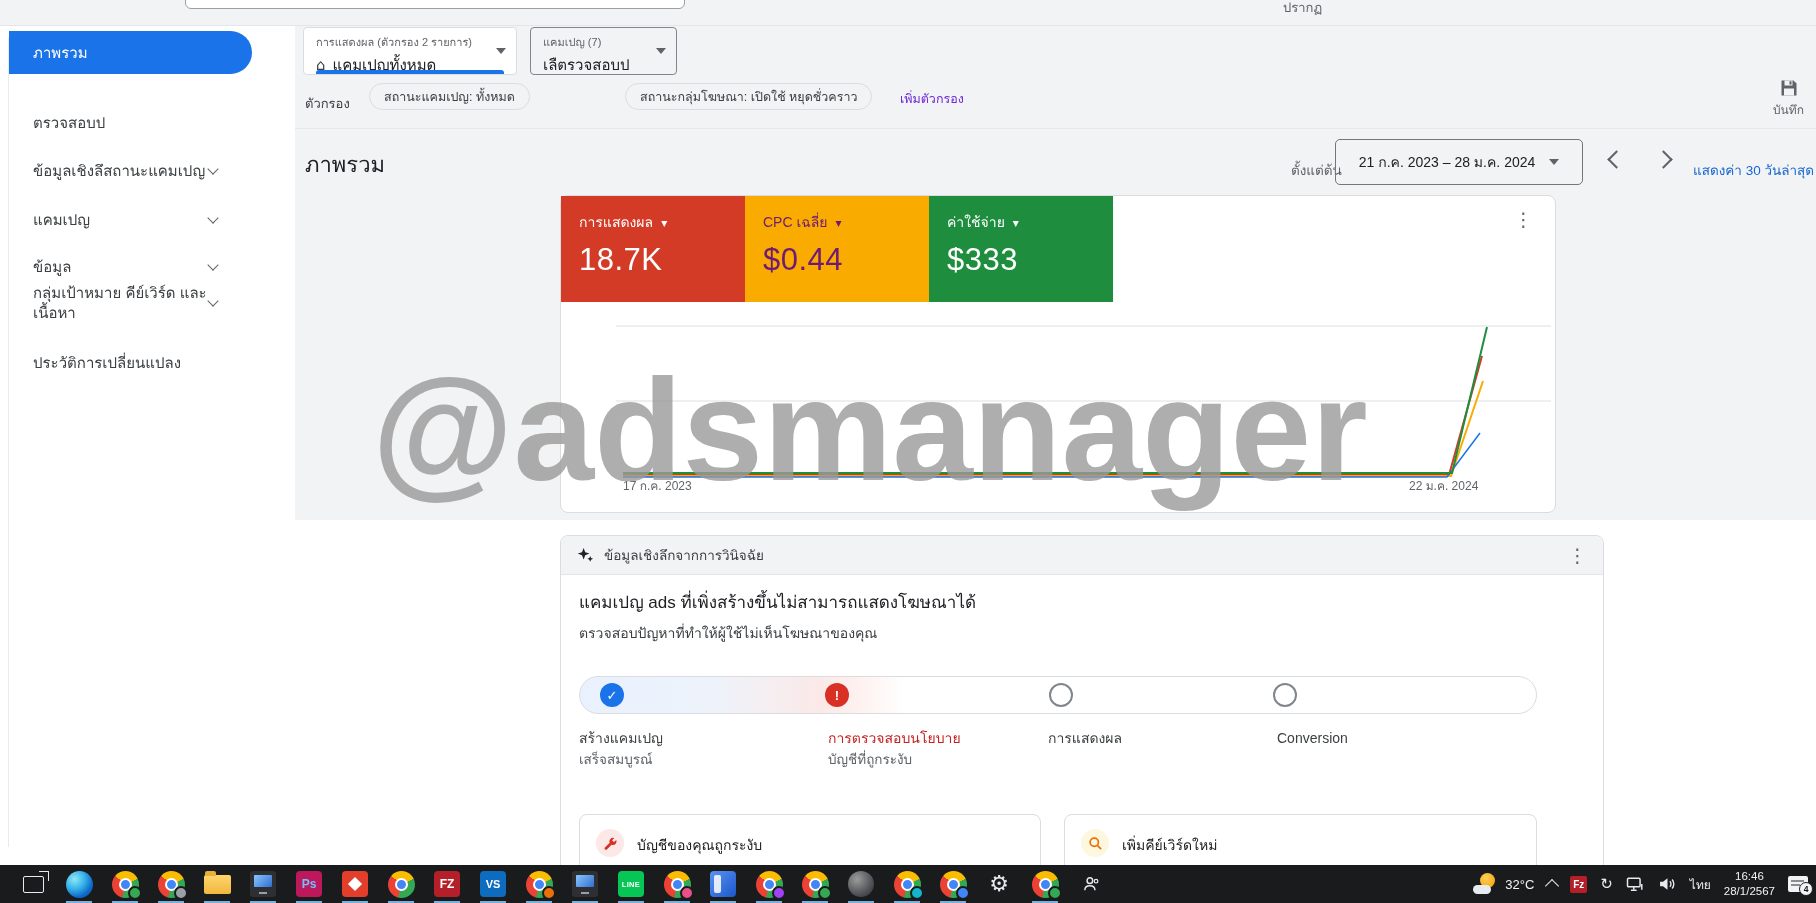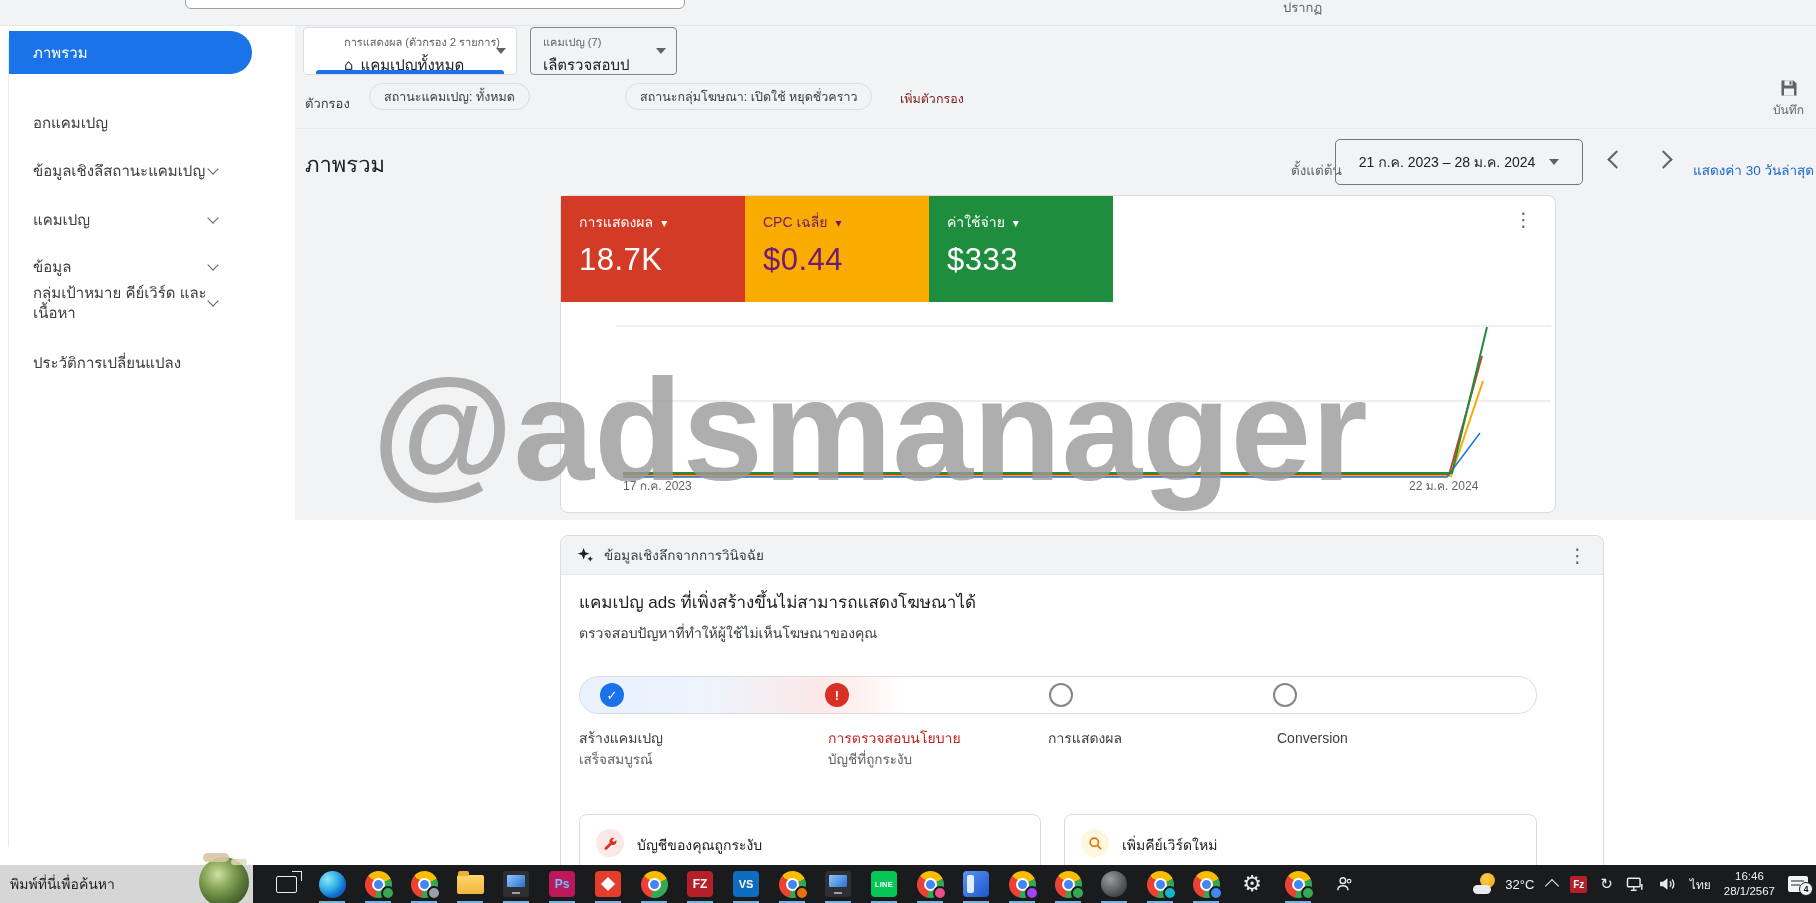--- a/index.html
+++ b/index.html
@@ -20,35 +20,35 @@
   .nav-item{position:absolute;left:9px;width:260px;padding-left:24px;box-sizing:border-box;
     font-size:15px;color:#3c4043;display:flex;align-items:center;}
   .nav-item .lbl{max-width:195px;line-height:1.35;}
   .chev{width:7px;height:7px;border-right:1.8px solid #5f6368;border-bottom:1.8px solid #5f6368;
     transform:rotate(45deg);position:absolute;right:52px;top:4px;}
   
   .content{position:absolute;left:295px;top:25px;width:1521px;height:878px;}
   .content-bg{position:absolute;left:0;top:0;width:100%;height:495px;background:#f1f3f4;}
   .toolbar-divider{position:absolute;left:0;top:103px;width:100%;height:1px;background:#e6e8ea;}
   .dd{position:absolute;top:2px;height:48px;border-radius:4px;box-sizing:border-box;cursor:pointer;}
-  .dd1{left:8px;width:214px;background:#fff;border:1px solid #dadce0;padding-left:28px;}
+  .dd1{left:8px;width:214px;background:#fff;border:1px solid #dadce0;}
   .dd2{left:235px;width:147px;border:1px solid #80868b;}
   .dd .cap{font-size:11px;color:#5f6368;padding:5px 12px 0;white-space:nowrap;}
   .dd .val{font-size:15px;color:#202124;padding:2px 12px 0;white-space:nowrap;}
   .dd1 .val::before{content:"⌂";font-family:"DejaVu Sans",sans-serif;margin-right:7px;color:#3c4043;}
   .dd .arrow{position:absolute;right:10px;top:20px;width:0;height:0;border-left:5px solid transparent;
     border-right:5px solid transparent;border-top:6px solid #5f6368;}
   .dd1 .blue-underline{position:absolute;left:12px;right:12px;bottom:0;height:4px;background:#1a73e8;
     border-radius:3px 3px 0 0;}
   .filters-label{position:absolute;left:10px;top:68px;font-size:13px;color:#3c4043;}
   .chip{position:absolute;top:58px;height:27px;border:1px solid #dadce0;border-radius:15px;
     font-size:12.5px;color:#3c4043;display:flex;align-items:center;padding:0 14px;box-sizing:border-box;
     white-space:nowrap;cursor:pointer;}
   .chip1{left:74px;} .chip2{left:330px;}
-  .add-filter{position:absolute;left:605px;top:64px;font-size:12.5px;color:#7f1d1d;cursor:pointer;}
+  .add-filter{position:absolute;left:605px;top:64px;font-size:12.5px;color:#6d28d9;cursor:pointer;}
   .save-block{position:absolute;right:12px;top:53px;display:flex;flex-direction:column;align-items:center;
     gap:2px;cursor:pointer;}
   .save-block .save-lbl{font-size:12px;color:#5f6368;}
   .page-title{position:absolute;left:10px;top:122px;font-size:22px;color:#202124;}
   .date-scope{position:absolute;left:996px;top:134px;font-size:13.5px;color:#5f6368;}
   .date-box{position:absolute;left:1040px;top:114px;width:248px;height:46px;border:1px solid #747775;
     border-radius:5px;background:transparent;display:flex;align-items:center;justify-content:center;
     gap:14px;font-size:14px;color:#202124;box-sizing:border-box;cursor:pointer;}
   .date-box .arrow{width:0;height:0;border-left:5px solid transparent;border-right:5px solid transparent;
     border-top:6px solid #5f6368;}
@@ -187,21 +187,21 @@
     <div class="top-search"></div>
     <div class="top-partial">ปรากฏ</div>
   </div>
 
   <div class="sidebar">
     <div class="rail"></div>
     <div class="nav-active">
       <span>ภาพรวม</span>
     </div>
     <div class="nav-item" style="top:88px;">
-      <span class="lbl">อกแคมเปญ</span>
+      <span class="lbl">ตรวจสอบป</span>
     </div>
     <div class="nav-item" style="top:136px;">
       <span class="lbl">ข้อมูลเชิงลึสถานะแคมเปญ</span>
       <span class="chev"></span>
     </div>
     <div class="nav-item" style="top:185px;">
       <span class="lbl">แคมเปญ</span>
       <span class="chev"></span>
     </div>
     <div class="nav-item" style="top:232px;">
@@ -339,24 +339,20 @@
           </svg>
         </span>
         <span class="ac-label">เพิ่มคีย์เวิร์ดใหม่</span>
       </div>
     </div>
   </div>
 
   <div class="watermark">@adsmanager</div>
 
   <div class="taskbar">
-    <div class="tb-search">
-      <span class="ph">พิมพ์ที่นี่เพื่อค้นหา</span>
-      <span class="globe"></span>
-    </div>
     <div class="tb-icons">
       <div class="tb-ic">
           <span class="tview"></span>
         </div>
       <div class="tb-ic open">
           <span class="edge-ic"></span>
         </div>
       <div class="tb-ic open">
           <span class="chrome"></span>
           <span class="badge b-green"></span>

